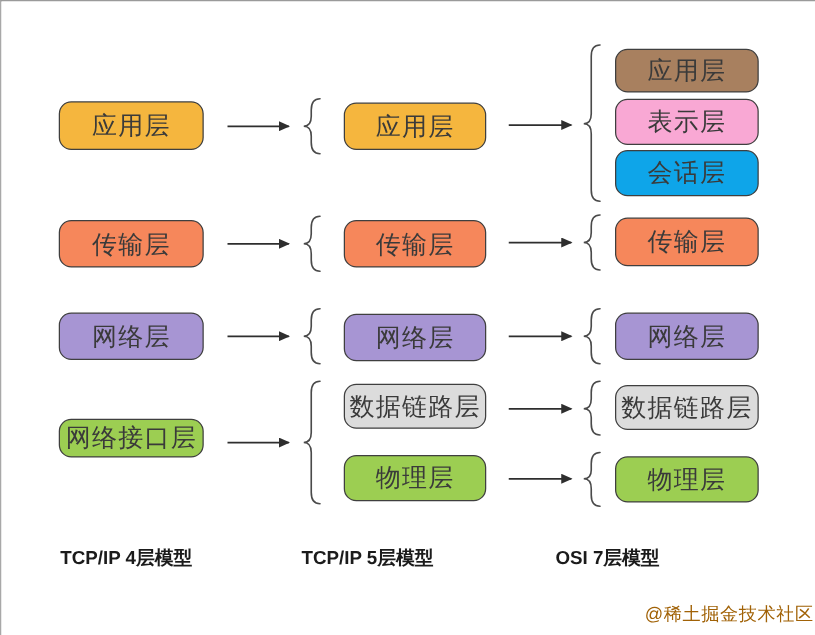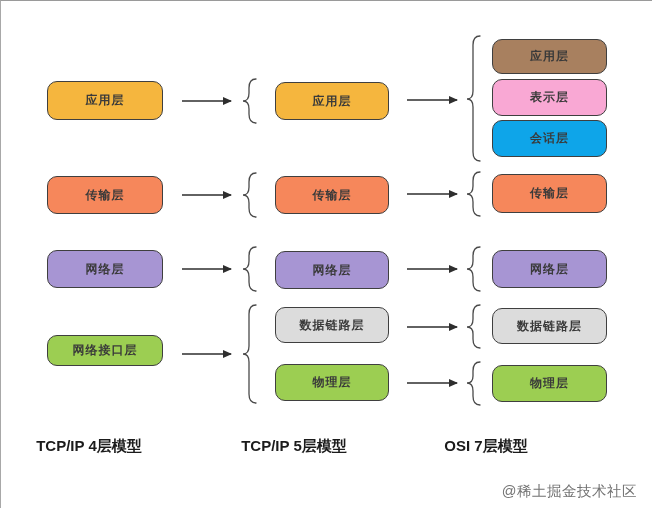--- a/index.html
+++ b/index.html
@@ -17,41 +17,40 @@
   .layer-box {
     position: absolute;
     box-sizing: border-box;
     border: 1.5px solid #3f3f3f;
     border-radius: 10px;
     display: flex;
     align-items: center;
     justify-content: center;
   }
   .layer-box .box-label {
-    font-size: 12px;
+    font-size: 20px;
     color: #3a3a3a;
     letter-spacing: 1px;
     white-space: nowrap;
-    font-weight: bold;
   }
   .column-caption {
     position: absolute;
     width: 140px;
     text-align: center;
     font-size: 15px;
     font-weight: bold;
     color: #1b1b1b;
     white-space: nowrap;
   }
   .watermark {
     position: absolute;
-    right: 15px;
+    right: 1px;
     bottom: 7px;
     font-size: 14.5px;
-    color: #737373;
+    color: #a16207;
     letter-spacing: 0.5px;
   }
   svg.overlay {
     position: absolute;
     left: 0; top: 0;
     width: 652px; height: 508px;
     pointer-events: none;
   }
 </style>
 </head>
@@ -133,18 +132,18 @@
   <div class="layer-box" style="left: 491px; top: 249px; width: 115px; height: 38px; background-color: rgb(167, 149, 211);">
     <span class="box-label">网络层</span>
   </div>
   <div class="layer-box" style="left: 491px; top: 307px; width: 115px; height: 36px; background-color: rgb(220, 220, 220);">
     <span class="box-label">数据链路层</span>
   </div>
   <div class="layer-box" style="left: 491px; top: 364px; width: 115px; height: 37px; background-color: rgb(156, 206, 82);">
     <span class="box-label">物理层</span>
   </div>
 
-  <div class="column-caption" style="left:18px;top:436px">TCP/IP 4层模型</div>
+  <div class="column-caption" style="left:30px;top:436px">TCP/IP 4层模型</div>
   <div class="column-caption" style="left:223px;top:436px">TCP/IP 5层模型</div>
   <div class="column-caption" style="left:415px;top:436px">OSI 7层模型</div>
 
   <div class="watermark">@稀土掘金技术社区</div>
 </div>
 
 </body></html>

